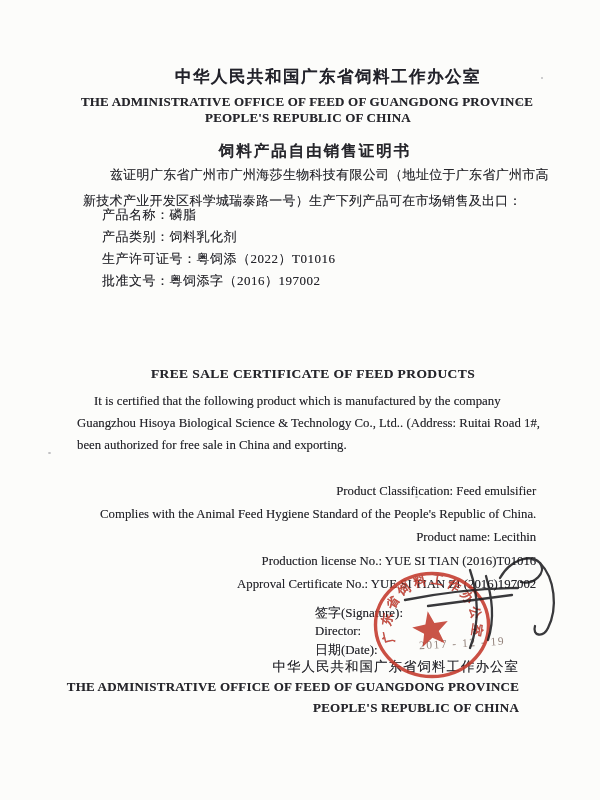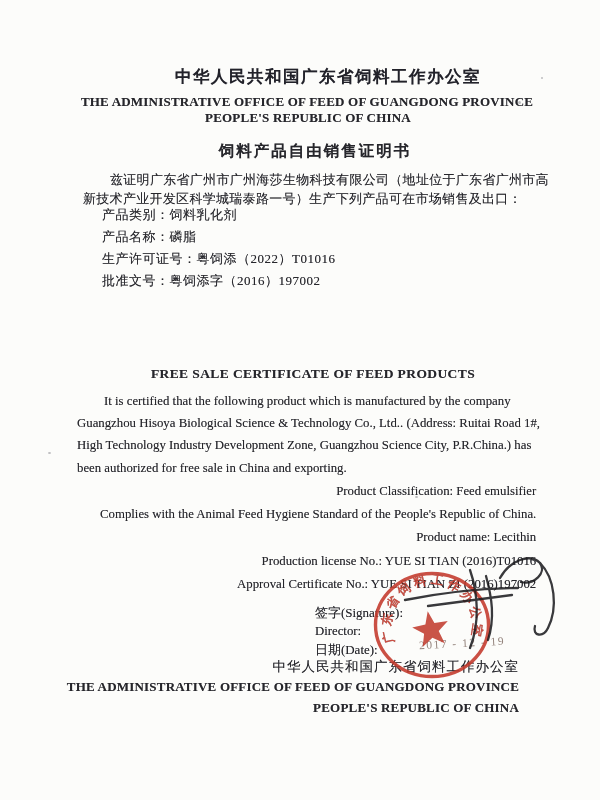--- a/index.html
+++ b/index.html
@@ -12,26 +12,26 @@
     text-shadow:0 0 .4px rgba(40,40,50,.45);
   }
   .abs{position:absolute;}
   .ctr{left:0;width:600px;text-align:center;}
   
   .zh-org{top:66px;transform:translateX(28px);font-weight:700;font-size:16.5px;letter-spacing:1.5px;color:#22222a;}
   .en-org1{top:94px;transform:translateX(7px);font-weight:700;font-size:13px;letter-spacing:.2px;}
   .en-org2{top:110px;transform:translateX(8px);font-weight:700;font-size:13px;letter-spacing:.2px;}
   .zh-title{top:141px;transform:translateX(15px);font-weight:700;font-size:15.5px;letter-spacing:2px;}
   
-  .zh-intro{top:170px;left:83px;width:472px;font-size:13px;line-height:19px;text-indent:27px;letter-spacing:.3px;}
+  .zh-intro{top:162px;left:83px;width:472px;font-size:13px;line-height:26px;text-indent:27px;letter-spacing:.3px;}
   .zh-items{top:204px;left:102px;font-size:13px;line-height:22.1px;letter-spacing:.5px;}
   
   .en-title{top:366px;transform:translateX(13px);font-weight:700;font-size:13.5px;letter-spacing:.4px;}
   .en-intro{top:390px;left:77px;font-size:12.8px;line-height:22.2px;}
-  .en-intro .l0{margin-left:27px;}
+  .en-intro .l0{margin-left:17px;}
   .en-items{top:480px;left:100px;font-size:12.8px;line-height:23.2px;text-align:right;}
   
   .sig-block{top:604px;right:197px;text-align:left;}
   .sig-block .row{height:18.4px;line-height:18.4px;}
   .sig-zh{font-size:13px;}
   .sig-en{font-size:12.8px;}
   .date-value{
     top:637px;left:419px;font-size:11.5px;letter-spacing:1.5px;
     color:#8e7d76;transform:rotate(-3deg);opacity:.95;text-shadow:none;
     font-family:"Liberation Serif",serif;
@@ -55,31 +55,30 @@
 
 <div id="page">
 
   <div class="abs ctr zh-org">中华人民共和国广东省饲料工作办公室</div>
   <div class="abs ctr en-org1">THE ADMINISTRATIVE OFFICE OF FEED OF GUANGDONG PROVINCE</div>
   <div class="abs ctr en-org2">PEOPLE'S REPUBLIC OF CHINA</div>
   <div class="abs ctr zh-title">饲料产品自由销售证明书</div>
 
   <div class="abs zh-intro">兹证明广东省广州市广州海莎生物科技有限公司（地址位于广东省广州市高新技术产业开发区科学城瑞泰路一号）生产下列产品可在市场销售及出口：</div>
   <div class="abs zh-items">
+    <div>产品名称：磷脂</div>
     <div>产品类别：饲料乳化剂</div>
-    <div>产品名称：磷脂</div>
     <div>生产许可证号：粤饲添（2022）T01016</div>
     <div>批准文号：粤饲添字（2016）197002</div>
   </div>
 
   <div class="abs ctr en-title">FREE SALE CERTIFICATE OF FEED PRODUCTS</div>
   <div class="abs en-intro">
     <div class="l0">It is certified that the following product which is manufactured by the company</div>
     <div>Guangzhou Hisoya Biological Science &amp; Technology Co., Ltd.. (Address: Ruitai Road 1#,</div>
-    <div>High Technology Industry Development Zone, Guangzhou Science City, P.R.China.) has</div>
     <div>been authorized for free sale in China and exporting.</div>
   </div>
   <div class="abs en-items">
     <div>Product Classification: Feed emulsifier</div>
     <div>Complies with the Animal Feed Hygiene Standard of the People's Republic of China.</div>
     <div>Product name: Lecithin</div>
     <div>Production license No.: YUE SI TIAN (2016)T01016</div>
     <div>Approval Certificate No.: YUE SI TIAN ZI (2016)197002</div>
   </div>
 

